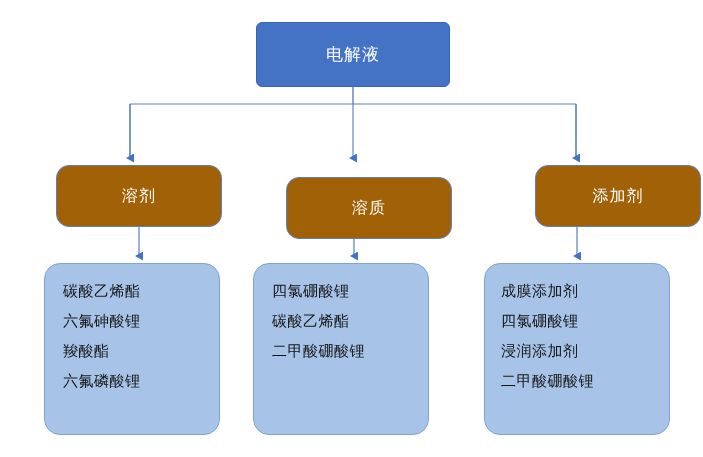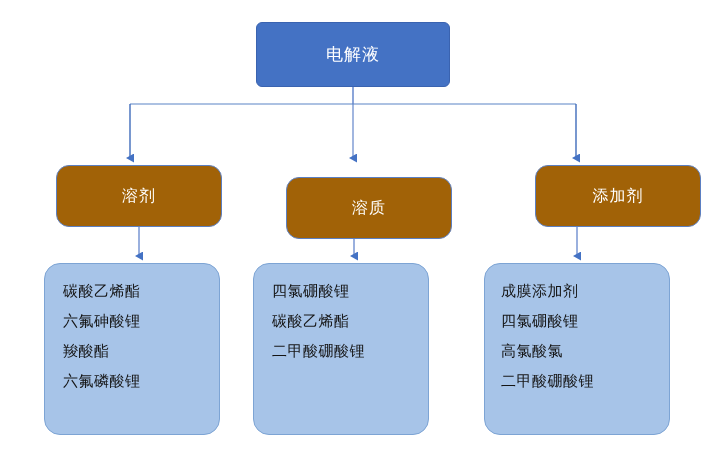--- a/index.html
+++ b/index.html
@@ -167,18 +167,18 @@
       <div class="list-item">四氯硼酸锂</div>
       <div class="list-item">碳酸乙烯酯</div>
       <div class="list-item">二甲酸硼酸锂</div>
     </div>
   </div>
 
   <div class="node node--list col-3">
     <div class="list-items">
       <div class="list-item">成膜添加剂</div>
       <div class="list-item">四氯硼酸锂</div>
-      <div class="list-item">高氯酸氯</div>
+      <div class="list-item">浸润添加剂</div>
       <div class="list-item">二甲酸硼酸锂</div>
     </div>
   </div>
 
 </div>
 
 </body></html>

